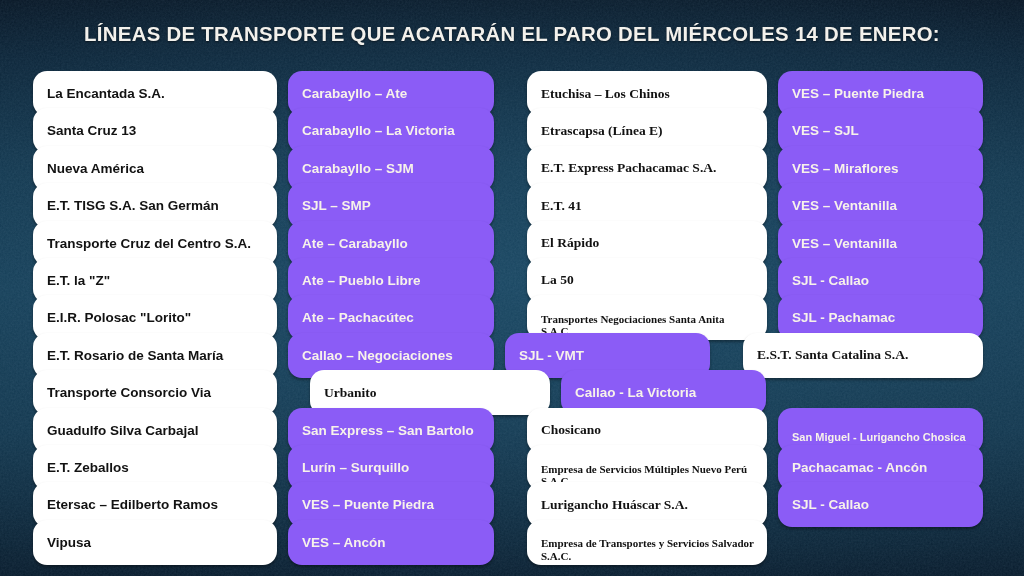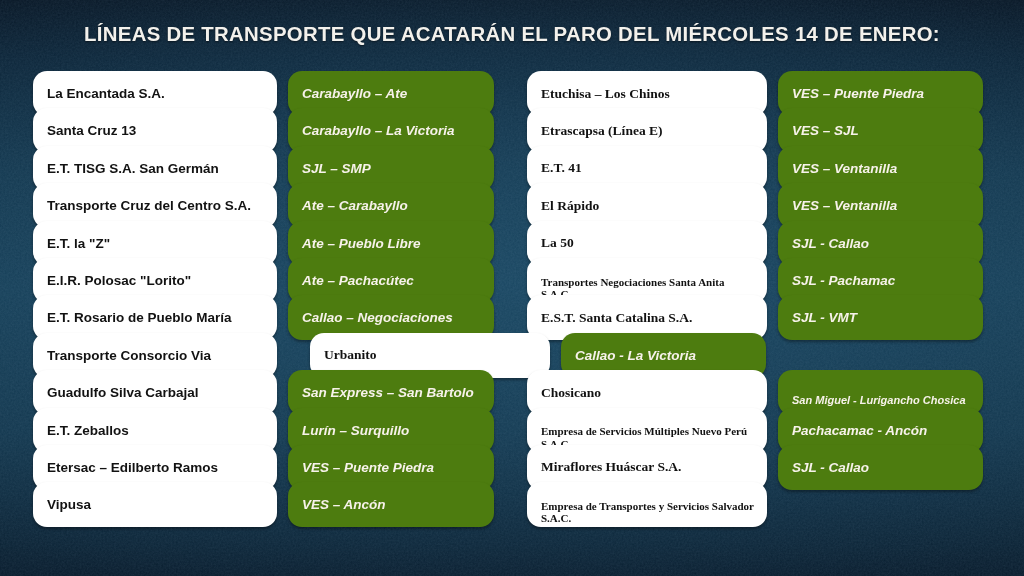--- a/index.html
+++ b/index.html
@@ -33,21 +33,21 @@
   .pill{
     box-sizing:border-box;
     height:45px;border-radius:14px;
     display:flex;align-items:center;
     padding:0 12px 0 14px;
     font-weight:700;font-size:13.5px;
     white-space:nowrap;overflow:hidden;
     box-shadow:0 2px 3px rgba(0,0,0,0.35);
   }
   .pill.white{background:#ffffff;color:#121212;}
-  .pill.red{background:#4d7c0f;color:#f7f2ea;font-style:italic;}
+  .pill.red{background:#8b5cf6;color:#f7f2ea;}
   .c1{width:244px;}
   .c2{width:206px;margin-left:11px;}
   .c3{width:240px;margin-left:33px;font-family:Liberation Serif, serif;}
   .c4{width:205px;margin-left:11px;}
   .pill.two-line{
     font-size:11px;line-height:1.12;
     white-space:normal;padding-top:15px;
   }
 </style>
 </head>
@@ -72,20 +72,26 @@
         <div class="pill white c3">Etuchisa – Los Chinos</div>
         <div class="pill red c4">VES – Puente Piedra</div>
       </div>
       <div class="row">
         <div class="pill white c1">Santa Cruz 13</div>
         <div class="pill red c2">Carabayllo – La Victoria</div>
         <div class="pill white c3">Etrascapsa (Línea E)</div>
         <div class="pill red c4">VES – SJL</div>
       </div>
       <div class="row">
+        <div class="pill white c1">Nueva América</div>
+        <div class="pill red c2">Carabayllo – SJM</div>
+        <div class="pill white c3">E.T. Express Pachacamac S.A.</div>
+        <div class="pill red c4">VES – Miraflores</div>
+      </div>
+      <div class="row">
         <div class="pill white c1">E.T. TISG S.A. San Germán</div>
         <div class="pill red c2">SJL – SMP</div>
         <div class="pill white c3">E.T. 41</div>
         <div class="pill red c4">VES – Ventanilla</div>
       </div>
       <div class="row">
         <div class="pill white c1">Transporte Cruz del Centro S.A.</div>
         <div class="pill red c2">Ate – Carabayllo</div>
         <div class="pill white c3">El Rápido</div>
         <div class="pill red c4">VES – Ventanilla</div>
@@ -96,24 +102,24 @@
         <div class="pill white c3">La 50</div>
         <div class="pill red c4">SJL - Callao</div>
       </div>
       <div class="row">
         <div class="pill white c1">E.I.R. Polosac "Lorito"</div>
         <div class="pill red c2">Ate – Pachacútec</div>
         <div class="pill white c3 two-line">Transportes Negociaciones Santa Anita S.A.C.</div>
         <div class="pill red c4">SJL - Pachamac</div>
       </div>
       <div class="row">
-        <div class="pill white c1">E.T. Rosario de Pueblo María</div>
+        <div class="pill white c1">E.T. Rosario de Santa María</div>
         <div class="pill red c2">Callao – Negociaciones</div>
+        <div class="pill red c4">SJL - VMT</div>
         <div class="pill white c3">E.S.T. Santa Catalina S.A.</div>
-        <div class="pill red c4">SJL - VMT</div>
       </div>
       <div class="row">
         <div class="pill white c1">Transporte Consorcio Via</div>
         <div class="pill white c3">Urbanito</div>
         <div class="pill red c4">Callao - La Victoria</div>
       </div>
       <div class="row">
         <div class="pill white c1">Guadulfo Silva Carbajal</div>
         <div class="pill red c2">San Express – San Bartolo</div>
         <div class="pill white c3">Chosicano</div>
@@ -121,21 +127,21 @@
       </div>
       <div class="row">
         <div class="pill white c1">E.T. Zeballos</div>
         <div class="pill red c2">Lurín – Surquillo</div>
         <div class="pill white c3 two-line">Empresa de Servicios Múltiples Nuevo Perú S.A.C.</div>
         <div class="pill red c4">Pachacamac - Ancón</div>
       </div>
       <div class="row">
         <div class="pill white c1">Etersac – Edilberto Ramos</div>
         <div class="pill red c2">VES – Puente Piedra</div>
-        <div class="pill white c3">Miraflores Huáscar S.A.</div>
+        <div class="pill white c3">Lurigancho Huáscar S.A.</div>
         <div class="pill red c4">SJL - Callao</div>
       </div>
       <div class="row">
         <div class="pill white c1">Vipusa</div>
         <div class="pill red c2">VES – Ancón</div>
         <div class="pill white c3 two-line">Empresa de Transportes y Servicios Salvador S.A.C.</div>
       </div>
     </div>
 </div>
 

